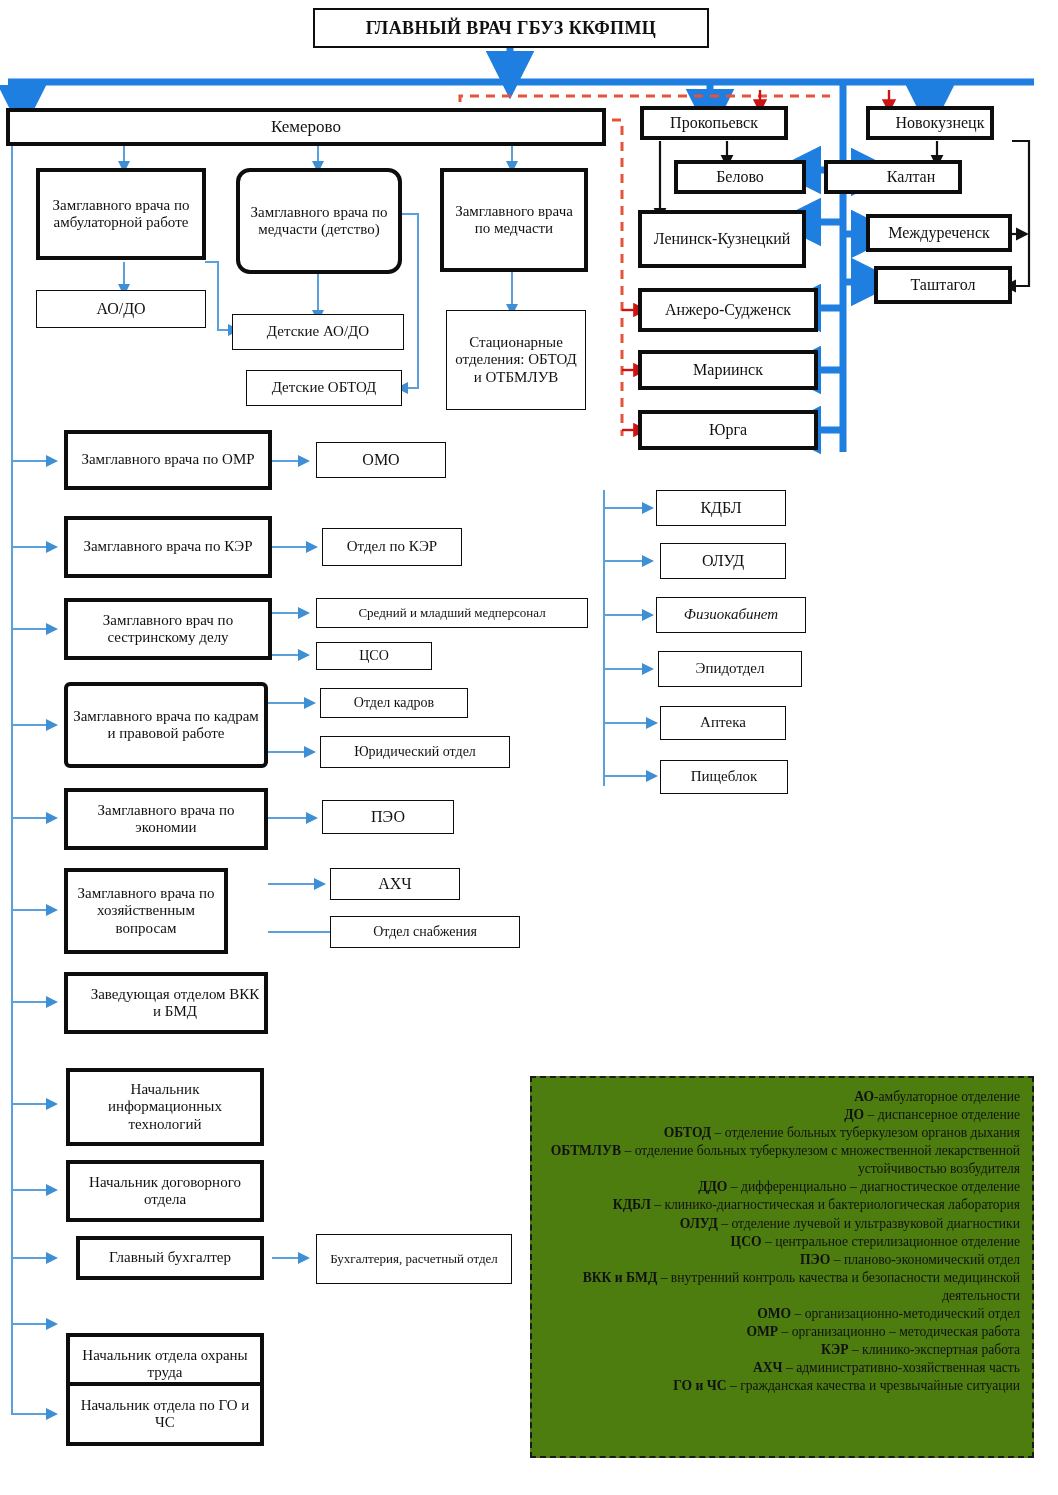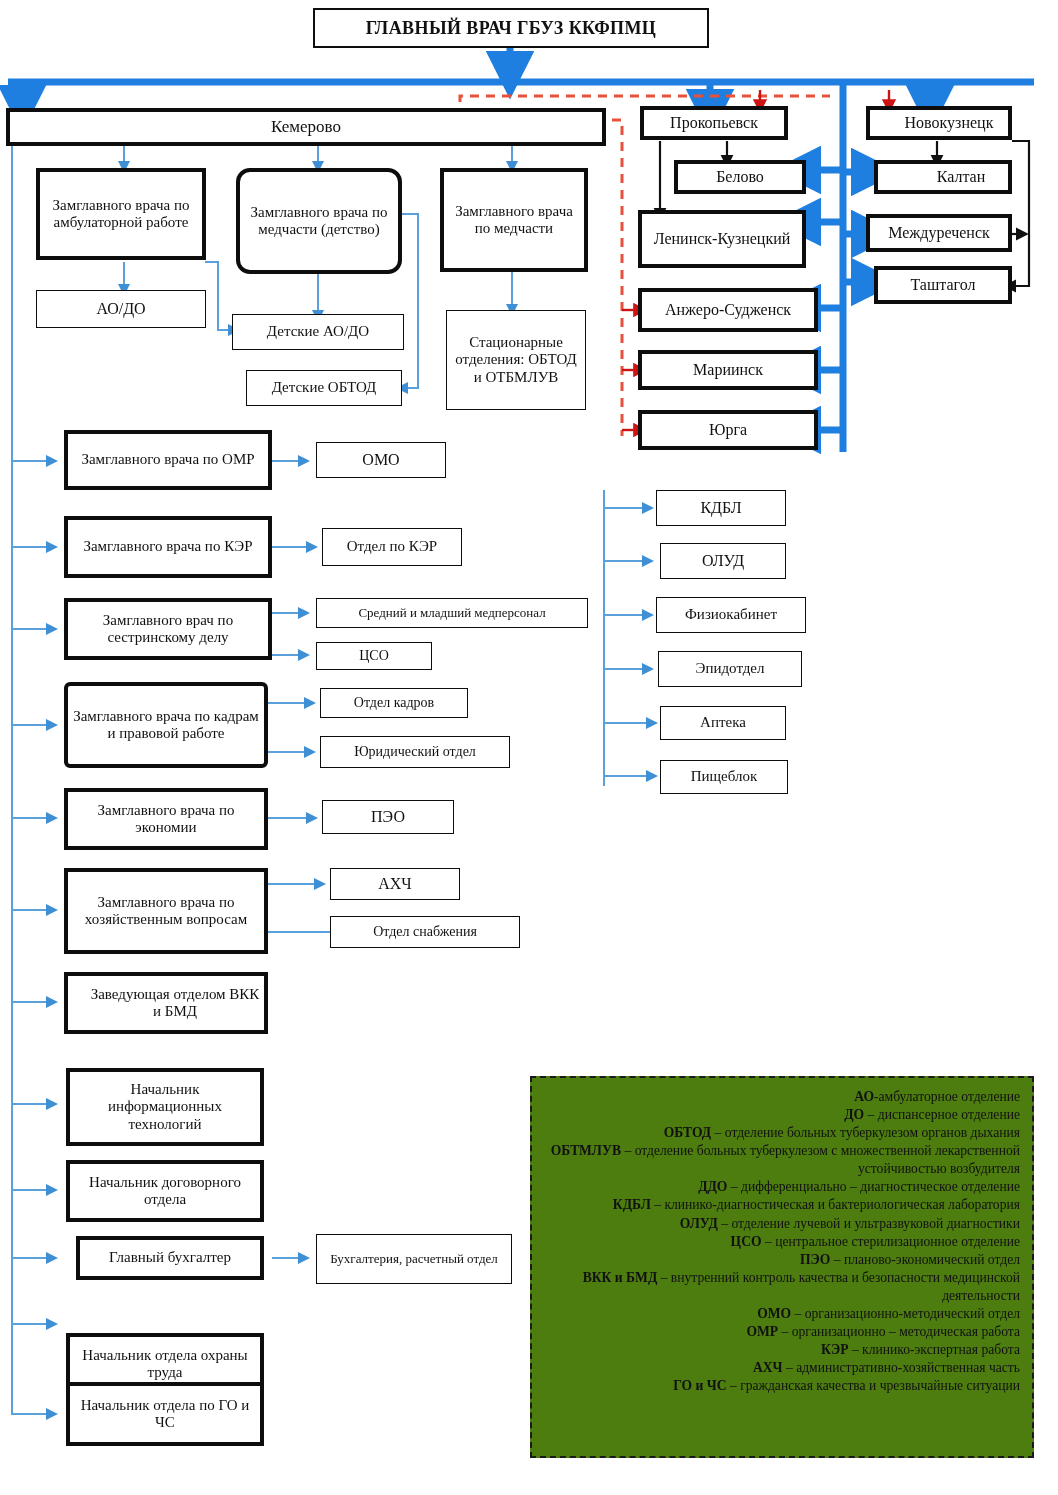--- a/index.html
+++ b/index.html
@@ -146,41 +146,41 @@
   <div class="box title f18" style="left:313px;top:8px;width:396px;height:40px;">
     <span>ГЛАВНЫЙ ВРАЧ ГБУЗ ККФПМЦ</span>
   </div>
 
   <div class="box thick f17" style="left:6px;top:108px;width:600px;height:38px;">
     <span>Кемерово</span>
   </div>
   <div class="box thick f16" style="left:640px;top:106px;width:148px;height:34px;">
     <span>Прокопьевск</span>
   </div>
-  <div class="box thick f16" style="left:866px;top:106px;width:146px;height:34px;padding-left:24px;">
+  <div class="box thick f16" style="left:866px;top:106px;width:128px;height:34px;padding-left:24px;">
     <span>Новокузнецк</span>
   </div>
 
   <div class="box thick f16" style="left:674px;top:160px;width:132px;height:34px;">
     <span>Белово</span>
   </div>
   <div class="box thick f16" style="left:638px;top:210px;width:168px;height:58px;">
     <span>Ленинск-Кузнецкий</span>
   </div>
   <div class="box thick f16" style="left:638px;top:288px;width:180px;height:44px;">
     <span>Анжеро-Судженск</span>
   </div>
   <div class="box thick f16" style="left:638px;top:350px;width:180px;height:40px;">
     <span>Мариинск</span>
   </div>
   <div class="box thick f16" style="left:638px;top:410px;width:180px;height:40px;">
     <span>Юрга</span>
   </div>
 
-  <div class="box thick f16" style="left:874px;top:160px;width:138px;height:34px;padding-left:40px;">
+  <div class="box thick f16" style="left:824px;top:160px;width:138px;height:34px;padding-left:40px;">
     <span>Калтан</span>
   </div>
   <div class="box thick f16" style="left:866px;top:214px;width:146px;height:38px;">
     <span>Междуреченск</span>
   </div>
   <div class="box thick f16" style="left:874px;top:266px;width:138px;height:38px;">
     <span>Таштагол</span>
   </div>
 
   <div class="box thick f15" style="left:36px;top:168px;width:170px;height:92px;">
@@ -214,21 +214,21 @@
   </div>
   <div class="box thick f15" style="left:64px;top:598px;width:208px;height:62px;">
     <span>Замглавного врач по сестринскому делу</span>
   </div>
   <div class="box thick f15" style="left:64px;top:682px;width:204px;height:86px;border-radius:6px;">
     <span>Замглавного врача по кадрам и правовой работе</span>
   </div>
   <div class="box thick f15" style="left:64px;top:788px;width:204px;height:62px;">
     <span>Замглавного врача по экономии</span>
   </div>
-  <div class="box thick f15" style="left:64px;top:868px;width:204px;height:86px;">
+  <div class="box thick f15" style="left:64px;top:868px;width:164px;height:86px;">
     <span>Замглавного врача по хозяйственным вопросам</span>
   </div>
   <div class="box thick f15" style="left:64px;top:972px;width:204px;height:62px;padding-left:22px;">
     <span>Заведующая отделом ВКК и БМД</span>
   </div>
   <div class="box thick f15" style="left:66px;top:1068px;width:198px;height:78px;">
     <span>Начальник информационных технологий</span>
   </div>
   <div class="box thick f15" style="left:66px;top:1160px;width:198px;height:62px;">
     <span>Начальник договорного отдела</span>
@@ -276,21 +276,21 @@
   <div class="box f13" style="left:316px;top:1234px;width:196px;height:50px;">
     <span>Бухгалтерия, расчетный отдел</span>
   </div>
 
   <div class="box f16" style="left:656px;top:490px;width:130px;height:36px;">
     <span>КДБЛ</span>
   </div>
   <div class="box f16" style="left:660px;top:543px;width:126px;height:36px;">
     <span>ОЛУД</span>
   </div>
-  <div class="box f15" style="left:656px;top:597px;width:150px;height:36px;">
+  <div class="box f15" style="left:656px;top:597px;width:150px;height:36px;font-style:italic;">
     <span>Физиокабинет</span>
   </div>
   <div class="box f15" style="left:658px;top:651px;width:144px;height:36px;">
     <span>Эпидотдел</span>
   </div>
   <div class="box f15" style="left:660px;top:706px;width:126px;height:34px;">
     <span>Аптека</span>
   </div>
   <div class="box f15" style="left:660px;top:760px;width:128px;height:34px;">
     <span>Пищеблок</span>

